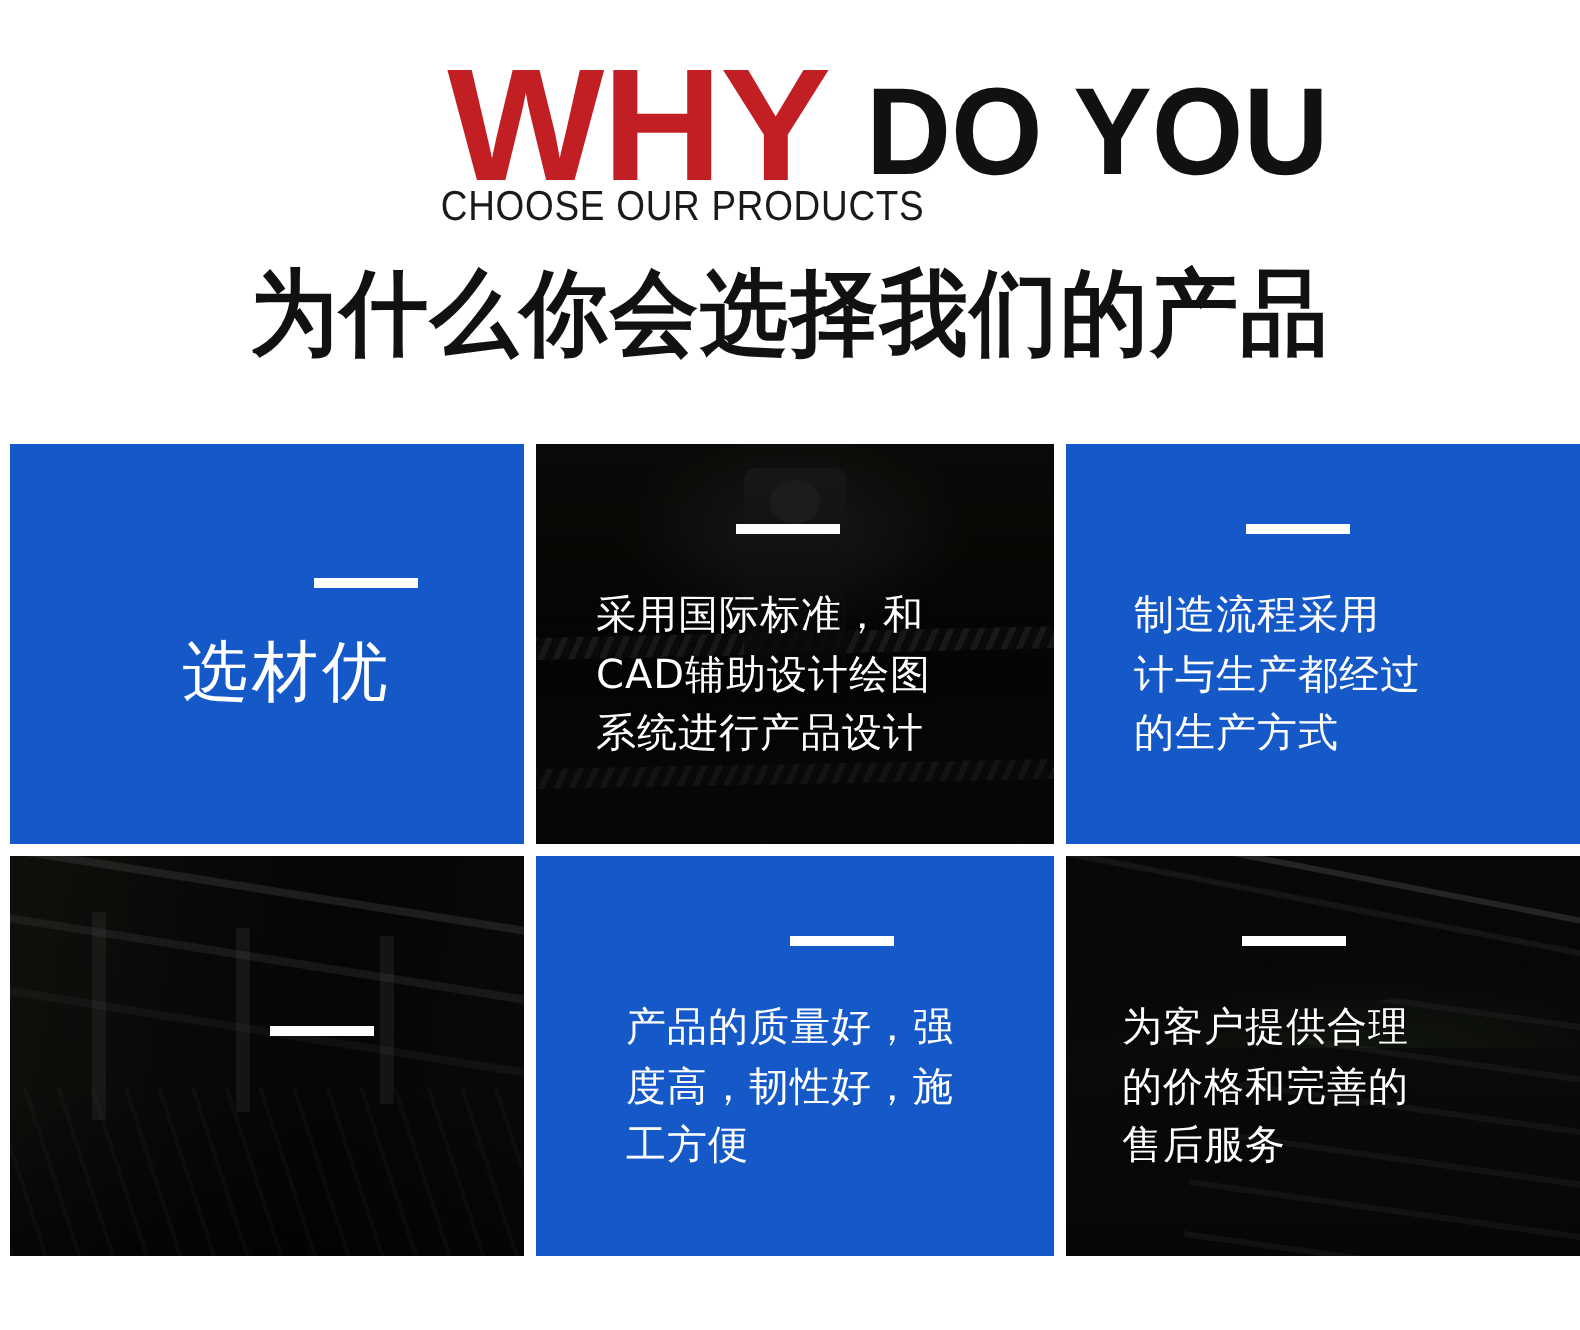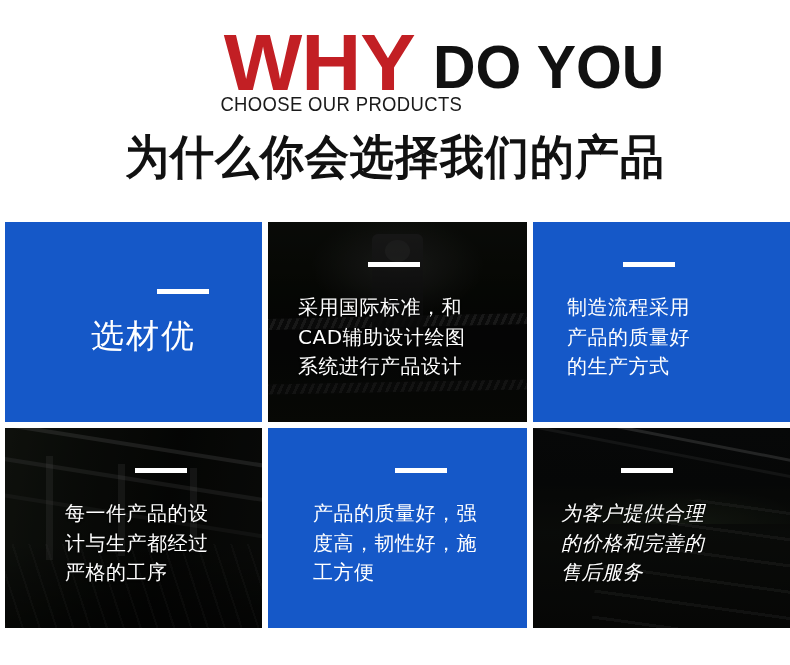--- a/index.html
+++ b/index.html
@@ -295,21 +295,21 @@
 
   .cell.blue .cell-text {
     text-shadow: none;
   }
 
   .cell.cell-1 .rule { margin-left: 92px; margin-bottom: 22px; }
   .cell.cell-3 .cell-content { padding-left: 34px; }
   .cell.cell-3 .rule { margin-left: 56px; }
   .cell.cell-5 .cell-content { padding-left: 22px; margin-left: 23px; }
   .cell.cell-5 .rule { margin-left: 82px; }
-  .cell.cell-6 .cell-content { padding-left: 28px; font-style: italic; }
+  .cell.cell-6 .cell-content { padding-left: 28px; }
   .cell.cell-6 .rule { margin-left: 60px; }
   .cell.cell-4 .rule { margin-left: 70px; }
   .cell.cell-2 .cell-content { padding-left: 30px; }
   .cell.cell-2 .rule { margin-left: 70px; }
 </style>
 </head>
 <body>
 
 <div class="header">
   <div class="title-row">
@@ -339,37 +339,34 @@
       <div class="cell-text">采用国际标准，和
 CAD辅助设计绘图
 系统进行产品设计</div>
     </div>
   </div>
 
   <div class="cell blue cell-3">
     <div class="cell-content">
       <div class="rule"></div>
       <div class="cell-text">制造流程采用
-产品的质量好
+计与生产都经过
 的生产方式</div>
     </div>
   </div>
 
   <div class="cell photo cell-4">
     <div class="photo-bg bg-fence">
       <div class="post" style="left:16%;"></div>
       <div class="post" style="left:44%;top:18%;height:46%;"></div>
       <div class="post" style="left:72%;top:20%;height:42%;"></div>
     </div>
     <div class="scrim"></div>
     <div class="cell-content">
       <div class="rule"></div>
-      <div class="cell-text">每一件产品的设
-计与生产都经过
-严格的工序</div>
     </div>
   </div>
 
   <div class="cell blue cell-5">
     <div class="cell-content">
       <div class="rule"></div>
       <div class="cell-text">产品的质量好，强
 度高，韧性好，施
 工方便</div>
     </div>

